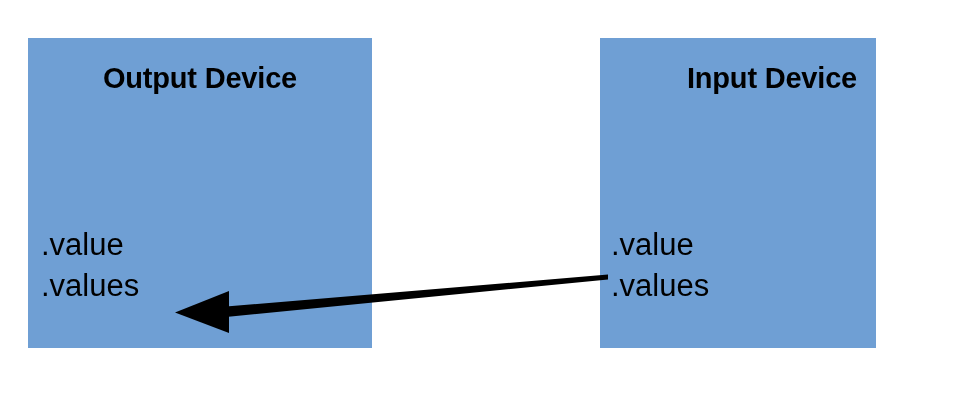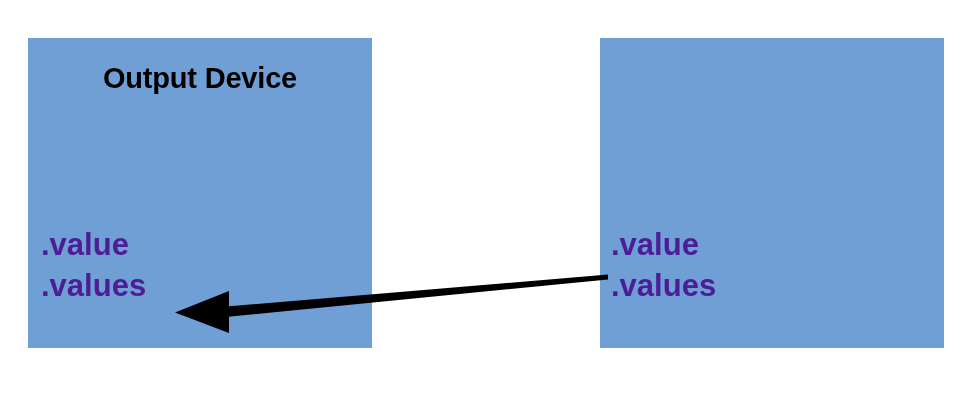--- a/index.html
+++ b/index.html
@@ -6,21 +6,21 @@
   html, body {
     margin: 0;
     padding: 0;
     background: #ffffff;
   }
   body {
     font-family: "Liberation Sans", sans-serif;
   }
   #canvas {
     position: relative;
-    width: 974px;
+    width: 876px;
     height: 406px;
     background: #ffffff;
     overflow: hidden;
   }
   .device-box {
     position: absolute;
     box-sizing: border-box;
     background: #6f9fd4;
   }
   #output-box {
@@ -42,23 +42,23 @@
     top: 26px;
     text-align: center;
     font-size: 29px;
     font-weight: bold;
     color: #000000;
     line-height: 1;
     letter-spacing: -0.2px;
   }
   .attr-list {
     position: absolute;
-    color: #4c1d95;
+    color: #000000;
     font-size: 31px;
-    font-weight: bold;
+    font-weight: normal;
     line-height: 41px;
     white-space: nowrap;
   }
   #output-attrs {
     left: 13px;
     top: 186px;
   }
   #input-attrs {
     left: 11px;
     top: 186px;
@@ -79,20 +79,21 @@
 
   <div class="device-box" id="output-box">
     <div class="box-title">Output Device</div>
     <div class="attr-list" id="output-attrs">
       <div>.value</div>
       <div>.values</div>
     </div>
   </div>
 
   <div class="device-box" id="input-box">
+    <div class="box-title">Input Device</div>
     <div class="attr-list" id="input-attrs">
       <div>.value</div>
       <div>.values</div>
     </div>
   </div>
 
   <svg id="arrow-layer" viewBox="0 0 974 406">
     <g>
 
       <path d="M 608 274.5 L 226 306.5 L 226 317 L 608 279.5 Z" fill="#000000"></path>

